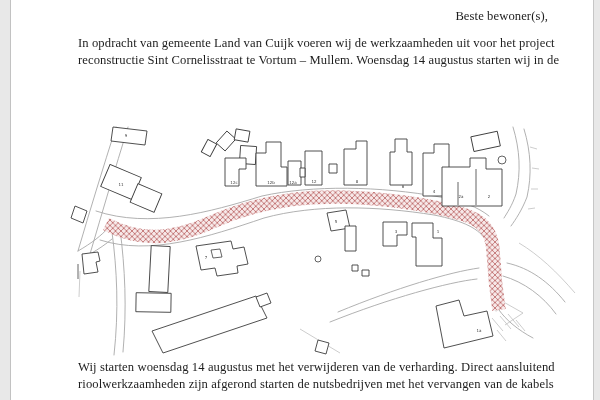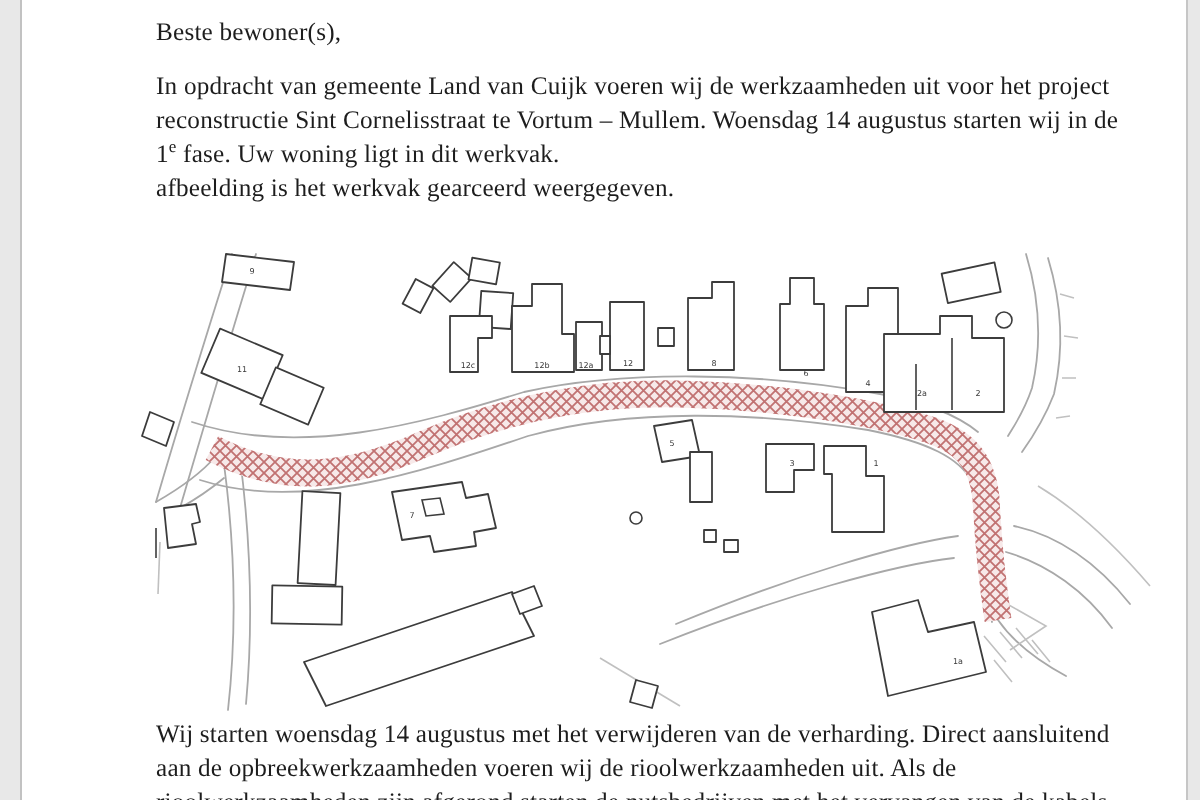--- a/index.html
+++ b/index.html
@@ -9,21 +9,21 @@
     font-family:"Liberation Serif","DejaVu Serif",serif;
   }
   .page-margin{position:absolute;top:0;height:400px;background:#e8e8e8;}
   .page-margin.left{left:0;width:10px;border-right:1px solid #c2c2c2;}
   .page-margin.right{right:0;width:6px;border-left:1px solid #c6c6c6;}
   .para{
     position:absolute;left:78px;width:470px;
     font-size:12.6px;line-height:16.8px;color:#1d1d1d;
     letter-spacing:.1px;
   }
-  .para .ln{white-space:nowrap;}
+  .para .ln{white-space:nowrap;text-align:right;}
   sup.e{font-size:8.5px;vertical-align:super;line-height:0;}
   #map-svg{position:absolute;left:0;top:0;width:600px;height:400px;}
   #map-svg .bld{fill:#ffffff;stroke:#3c3c3c;stroke-width:0.9;stroke-linejoin:round;}
   #map-svg .bld-open{fill:none;stroke:#3c3c3c;stroke-width:0.8;}
   #map-svg .road{fill:none;stroke:#a8a8a8;stroke-width:0.9;stroke-linecap:round;}
   #map-svg .road-faint{fill:none;stroke:#c0c0c0;stroke-width:0.8;}
   #map-svg .hn{font:4px "DejaVu Sans",sans-serif;fill:#3a3a3a;text-anchor:middle;}
 </style>
 </head>
 <body>
@@ -31,30 +31,27 @@
 <div class="page-margin left"></div>
 <div class="page-margin right"></div>
 
 <div class="para" style="top:8px">
   <div class="ln">Beste bewoner(s),</div>
 </div>
 
 <div class="para" style="top:35px">
   <div class="ln">In opdracht van gemeente Land van Cuijk voeren wij de werkzaamheden uit voor het project</div>
   <div class="ln">reconstructie Sint Cornelisstraat te Vortum – Mullem. Woensdag 14 augustus starten wij in de</div>
-  <div class="ln"><span>1</span><sup class="e">e</sup><span> fase. Uw woning ligt in dit werkvak.</span></div>
 </div>
 
 <div class="para" style="top:86px">
-  <div class="ln">afbeelding is het werkvak gearceerd weergegeven.</div>
 </div>
 
 <div class="para" style="top:359px">
   <div class="ln">Wij starten woensdag 14 augustus met het verwijderen van de verharding. Direct aansluitend</div>
-  <div class="ln">aan de opbreekwerkzaamheden voeren wij de rioolwerkzaamheden uit. Als de</div>
   <div class="ln">rioolwerkzaamheden zijn afgerond starten de nutsbedrijven met het vervangen van de kabels</div>
 </div>
 
 <svg id="map-svg" viewBox="0 0 600 400">
   <defs>
     <pattern id="hatchPattern" width="5.5" height="5.5" patternUnits="userSpaceOnUse">
       <rect id="hatch-bg" width="5.5" height="5.5" fill="#f7e9e9"></rect>
       <path id="hatch-lines" d="M0,0 L5.5,5.5 M5.5,0 L0,5.5" stroke="#c17272" stroke-width="0.9"></path>
     </pattern>
   </defs>

